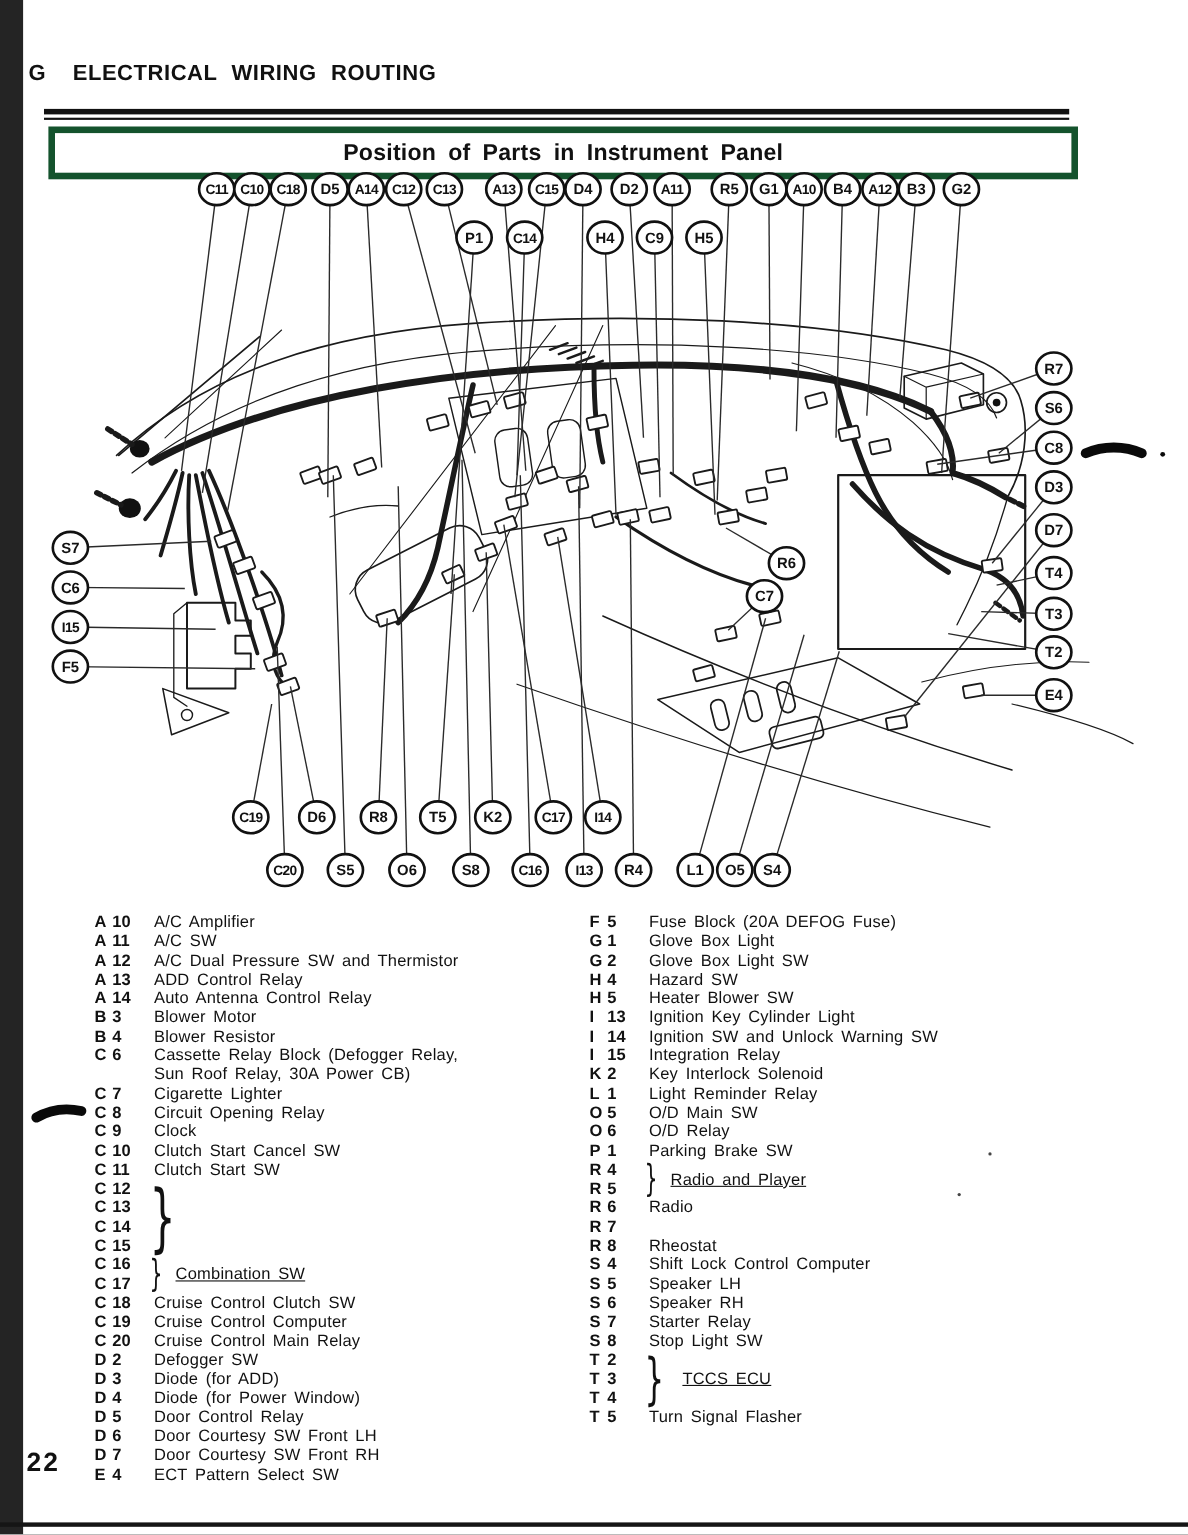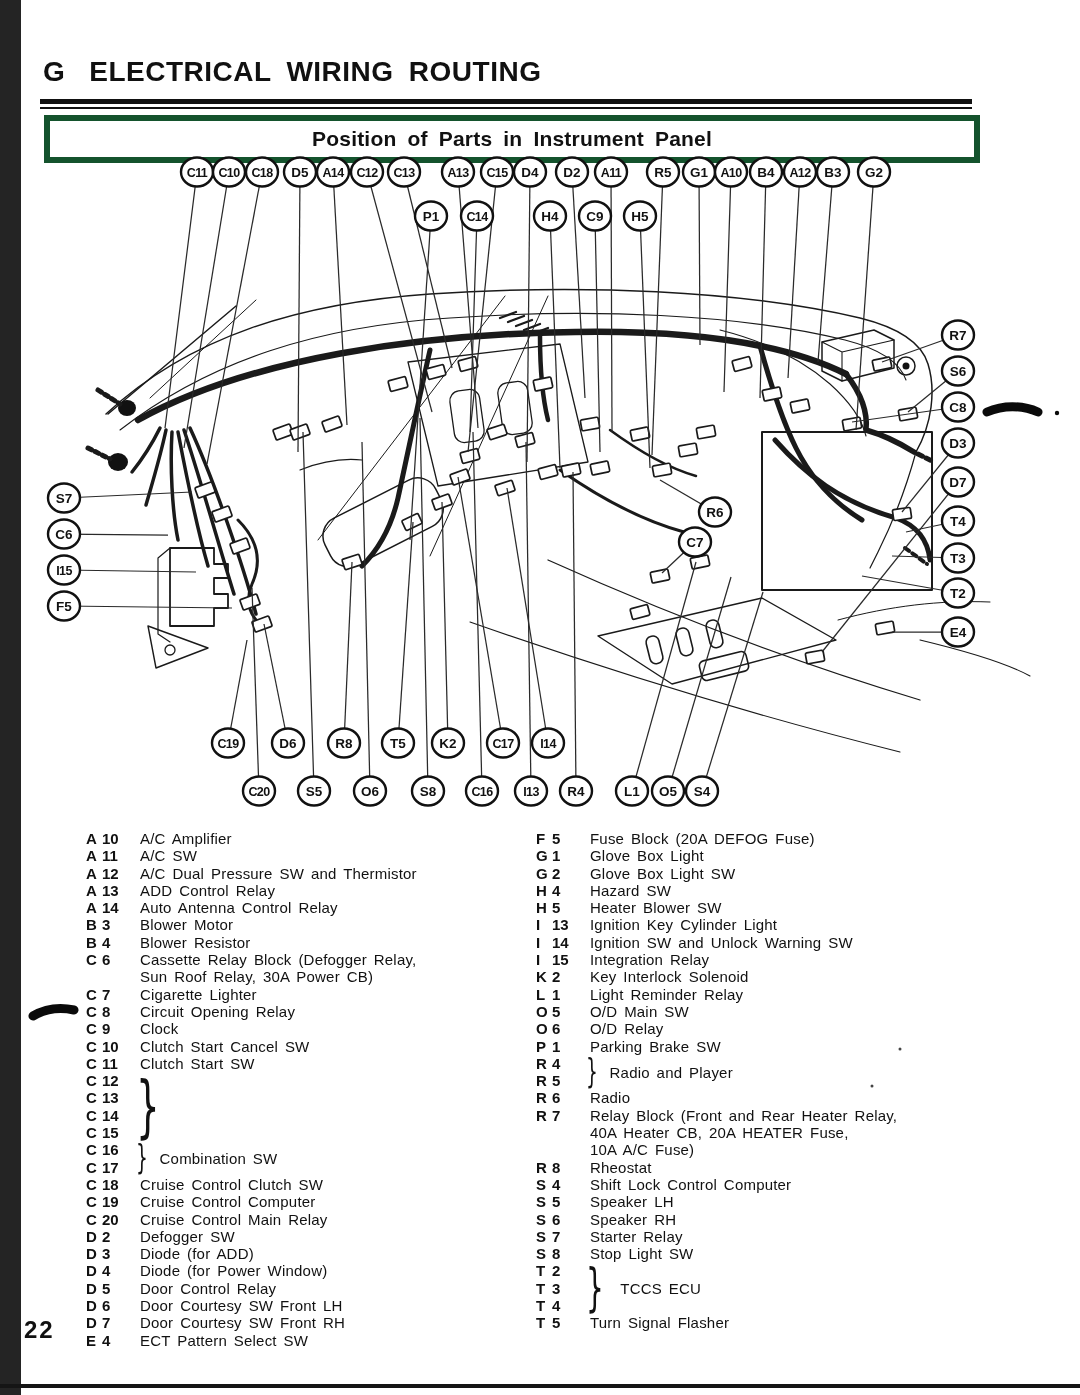--- a/index.html
+++ b/index.html
@@ -1,21 +1,21 @@
 <!DOCTYPE html>
 <html><head>
 <meta charset="utf-8">
 <style>
   html,body{margin:0;padding:0;background:#888;}
   .page{position:relative;width:1080px;height:1395px;background:#fff;overflow:hidden;
         font-family:"Liberation Sans",sans-serif;color:#111;}
   .leftbar{position:absolute;left:0;top:0;width:21px;height:1395px;background:#242424;}
   .bottomrule{position:absolute;left:0;top:1384px;width:1080px;height:4px;background:#151515;}
 
-  .title{position:absolute;left:43px;top:56px;font-size:28px;font-weight:700;letter-spacing:.5px;white-space:nowrap;}
+  .title{position:absolute;left:26px;top:56px;font-size:20px;font-weight:700;letter-spacing:.5px;white-space:nowrap;}
   .title .sec{margin-right:24px;}
   .title .ttl{word-spacing:7px;}
   .rule-thick{position:absolute;left:40px;top:99px;width:932px;height:5px;background:#111;}
   .rule-thin{position:absolute;left:40px;top:107px;width:932px;height:2px;background:#111;}
   .subbox{position:absolute;left:44px;top:115px;width:924px;height:36px;border:6px solid #14532d;
           display:flex;align-items:center;justify-content:center;}
   .subbox .sub{font-size:21px;font-weight:700;word-spacing:5px;letter-spacing:.2px;}
 
   svg.overlay{position:absolute;left:0;top:0;width:1080px;height:1395px;pointer-events:none;}
 
@@ -24,21 +24,21 @@
   .legend.rcol{left:536px;width:460px;}
   .lrow{display:flex;align-items:flex-start;}
   .code{display:inline-flex;flex:none;width:40px;font-weight:700;}
   .code .cl{display:inline-block;width:16px;}
   .code .cn{display:inline-block;width:22px;}
   .name{margin-left:14px;white-space:pre-line;letter-spacing:.2px;word-spacing:2.5px;}
   .lrow.group{align-items:stretch;}
   .codes{display:flex;flex-direction:column;flex:none;}
   .brace{font-family:"DejaVu Sans",sans-serif;display:flex;align-items:center;
          transform:scaleX(.55);transform-origin:left center;font-weight:400;margin-left:10px;}
-  .gname{display:flex;align-items:center;margin-left:2px;letter-spacing:.2px;word-spacing:2.5px;}
+  .gname{display:flex;align-items:center;margin-left:2px;letter-spacing:.2px;word-spacing:2.5px;text-decoration:underline;}
   .pagenum{position:absolute;left:24px;top:1316px;font-size:24px;font-weight:700;letter-spacing:2px;}
 </style>
 </head>
 <body>
 
 <div class="page">
   <div class="leftbar"></div>
 
   <div class="title">
     <span class="sec">G</span><span class="ttl">ELECTRICAL WIRING ROUTING</span>
@@ -755,23 +755,20 @@
           <span class="cl">R</span>
           <span class="cn">6</span>
         </span>
         <span class="name">Radio</span>
       </div>
       <div class="lrow">
         <span class="code">
           <span class="cl">R</span>
           <span class="cn">7</span>
         </span>
-        <span class="name">Relay Block (Front and Rear Heater Relay,
-40A Heater CB, 20A HEATER Fuse,
-10A A/C Fuse)</span>
       </div>
       <div class="lrow">
         <span class="code">
           <span class="cl">R</span>
           <span class="cn">8</span>
         </span>
         <span class="name">Rheostat</span>
       </div>
       <div class="lrow">
         <span class="code">

